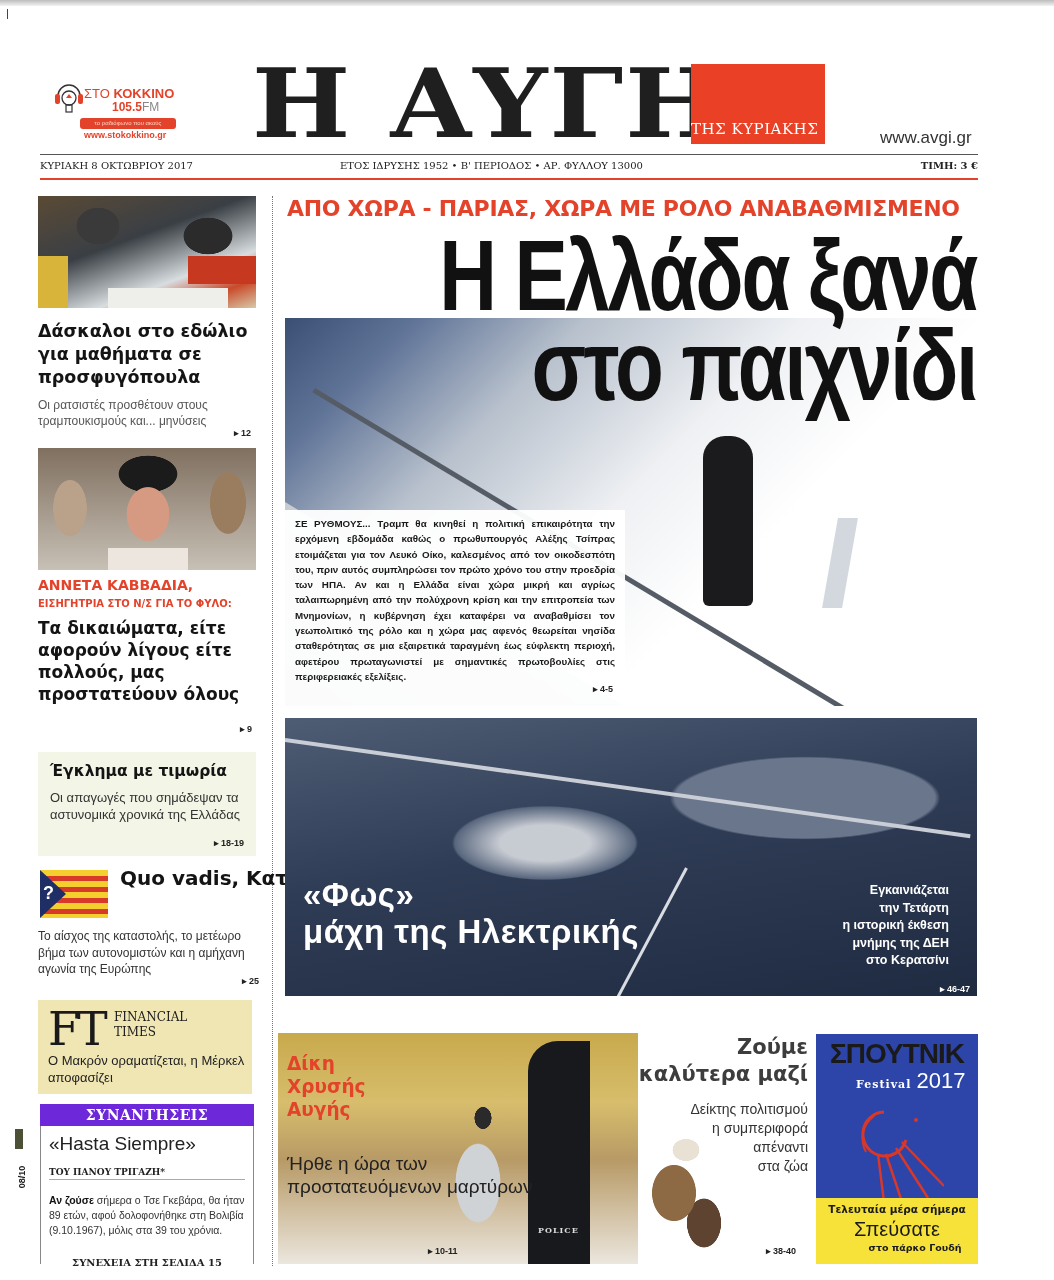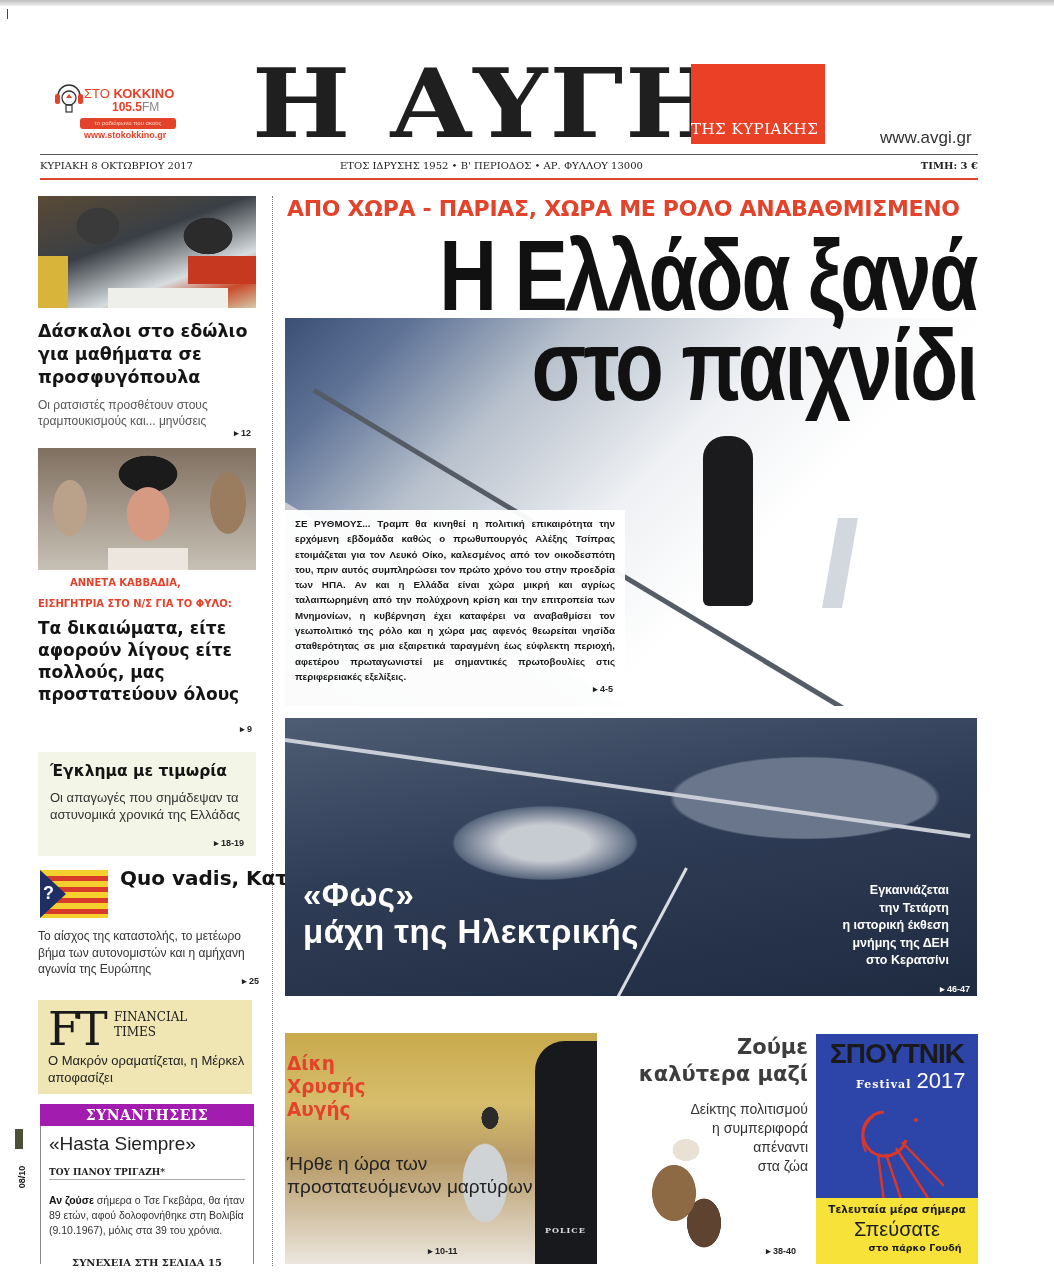--- a/index.html
+++ b/index.html
@@ -50,41 +50,41 @@
 
   .photo-kavvadia { left: 38px; top: 448px; width: 218px; height: 122px; background:
       radial-gradient(ellipse 38px 48px at 110px 66px, #d69a82 55%, transparent 57%),
       radial-gradient(ellipse 48px 30px at 110px 26px, #1b1b1b 60%, transparent 62%),
       radial-gradient(ellipse 30px 50px at 32px 60px, #b9a18a 55%, transparent 57%),
       radial-gradient(ellipse 32px 55px at 190px 55px, #9a7c5e 55%, transparent 57%),
       linear-gradient(180deg, #807060 0%, #c7c0b5 100%); }
   .photo-kavvadia .shirt { position: absolute; left: 70px; top: 100px; width: 80px; height: 22px; background: #ece6de; }
 
   .red-kicker { position: absolute; font-family: "DejaVu Sans", sans-serif; font-weight: bold; color: #e4432b; white-space: nowrap; }
-  .kavvadia-name { left: 38px; top: 577px; font-size: 10px; margin-left: 32px; }
+  .kavvadia-name { left: 38px; top: 577px; font-size: 14px; }
   .kavvadia-role { left: 38px; top: 598px; font-size: 10px; }
   .kavvadia-quote { position: absolute; left: 38px; top: 617px; width: 220px; font-size: 17px; line-height: 22px; }
 
   .crime-box { position: absolute; left: 38px; top: 752px; width: 218px; height: 104px; background: #f3f6e6; }
   .crime-title { position: absolute; left: 12px; top: 10px; font-size: 15.5px; white-space: nowrap; }
   .crime-sub { position: absolute; left: 12px; top: 37px; width: 200px; font: 13px/17px "Liberation Sans", sans-serif; color: #333; }
 
   .flag { position: absolute; left: 40px; top: 870px; width: 68px; height: 48px; background: repeating-linear-gradient(180deg, #f5cf2d 0 6px, #d83a2a 6px 11px); }
   .flag .tri { position: absolute; left: 0; top: 0; width: 0; height: 0; border-top: 24px solid transparent; border-bottom: 24px solid transparent; border-left: 26px solid #1f2e64; }
   .flag .q { position: absolute; left: 3px; top: 13px; color: #fff; font: bold 18px "Liberation Sans", sans-serif; }
   .catalonia-headline { position: absolute; left: 120px; top: 866px; font-size: 20px; line-height: 25px; }
   .catalonia-sub { position: absolute; left: 38px; top: 928px; width: 220px; font: 12px/16.5px "Liberation Sans", sans-serif; color: #333; }
 
   .ft-box { position: absolute; left: 38px; top: 1000px; width: 214px; height: 94px; background: #f0e6b4; }
   .ft-logo { position: absolute; left: 10px; top: 6px; font: 46px/1 "DejaVu Serif", serif; color: #1a1a1a; letter-spacing: -3px; }
   .ft-name { position: absolute; left: 76px; top: 10px; font: 12px/15px "DejaVu Serif", serif; color: #1a1a1a; }
   .ft-sub { position: absolute; left: 10px; top: 52px; width: 200px; font: 13px/17px "Liberation Sans", sans-serif; color: #222; }
 
   .meet-box { position: absolute; left: 40px; top: 1104px; width: 214px; height: 160px; border: 1px solid #888; }
-  .meet-header { position: absolute; left: -1px; top: -1px; width: 214px; height: 22px; background: #a21caf; color: #fff; text-align: center; font: bold 14px/22px "DejaVu Serif", serif; letter-spacing: 0.5px; }
+  .meet-header { position: absolute; left: -1px; top: -1px; width: 214px; height: 22px; background: #6d28d9; color: #fff; text-align: center; font: bold 14px/22px "DejaVu Serif", serif; letter-spacing: 0.5px; }
   .meet-title { position: absolute; left: 8px; top: 28px; font: 19px "Liberation Sans", sans-serif; color: #222; white-space: nowrap; }
   .meet-author { position: absolute; left: 8px; top: 62px; width: 196px; padding-bottom: 2px; border-bottom: 1px solid #aaa; font: bold 9px "DejaVu Serif", serif; color: #222; }
   .meet-body { position: absolute; left: 8px; top: 88px; width: 200px; font: 10.5px/15px "Liberation Sans", sans-serif; color: #333; }
   .meet-body b { color: #111; }
   .meet-continue { position: absolute; left: 0; top: 152px; width: 212px; text-align: center; font: bold 10px "DejaVu Serif", serif; color: #222; background: #fff; }
   .meet-continue span { background: #fff; padding: 0 4px; }
 
   .side-date-bar { position: absolute; left: 15px; top: 1129px; width: 8px; height: 20px; background: #4b5036; }
   .side-date { position: absolute; left: 11px; top: 1172px; font: bold 9px "Liberation Sans", sans-serif; color: #222; transform: rotate(-90deg); transform-origin: center; white-space: nowrap; }
 
@@ -103,21 +103,21 @@
       radial-gradient(ellipse 150px 60px at 260px 125px, #c7cbd2 30%, #59677e 60%, transparent 62%),
       radial-gradient(ellipse 260px 80px at 520px 80px, #6a768c 50%, transparent 52%),
       linear-gradient(170deg, #4e5c74 0%, #2f3c55 45%, #1f2b41 100%); }
   .power-photo .coast { position: absolute; left: 0; top: 20px; width: 692px; height: 4px; background: #c9cdd6; transform: rotate(8deg); transform-origin: left; }
   .power-photo .pier { position: absolute; left: 400px; top: 150px; width: 3px; height: 160px; background: #d9dce2; transform: rotate(28deg); transform-origin: top; }
   .power-headline { position: absolute; left: 303px; top: 876px; font: bold 33px/37px "Liberation Sans", sans-serif; color: #ffffff; letter-spacing: 0.5px; white-space: nowrap; }
   .power-side { position: absolute; right: 105px; top: 882px; text-align: right; font: bold 12.5px/17.5px "Liberation Sans", sans-serif; color: #ffffff; }
   .power-ref { right: 84px; top: 984px; color: #fff; }
 
   
-  .court-photo { left: 285px; top: 1033px; width: 312px; height: 231px; background:
+  .court-photo { left: 278px; top: 1033px; width: 360px; height: 231px; background:
       radial-gradient(ellipse 40px 70px at 200px 150px, #cfd3d6 55%, transparent 57%),
       radial-gradient(ellipse 14px 18px at 205px 85px, #2a2a2a 60%, transparent 62%),
       linear-gradient(180deg, #c8a94c 0%, #d7bd6c 30%, #b79a66 55%, #ebe6de 100%); }
   .court-photo .officer { position: absolute; left: 250px; top: 8px; width: 62px; height: 223px; background: #17191c; border-radius: 30px 0 0 0; }
   .court-photo .police-label { position: absolute; left: 260px; top: 192px; font: bold 8px "DejaVu Serif", serif; color: #ddd; letter-spacing: 1px; }
   .court-kicker { position: absolute; left: 287px; top: 1052px; width: 110px; font: bold 18.5px/23px "DejaVu Sans", sans-serif; color: #e4432b; }
   .court-sub { position: absolute; left: 287px; top: 1152px; width: 260px; font: 19px/23px "Liberation Sans", sans-serif; color: #222; }
 
   .animals-title { position: absolute; right: 246px; top: 1034px; text-align: right; font: bold 21px/27px "DejaVu Sans", sans-serif; color: #3d3d3d; }
   .animals-sub { position: absolute; right: 246px; top: 1100px; text-align: right; font: 14px/19px "Liberation Sans", sans-serif; color: #333; }

